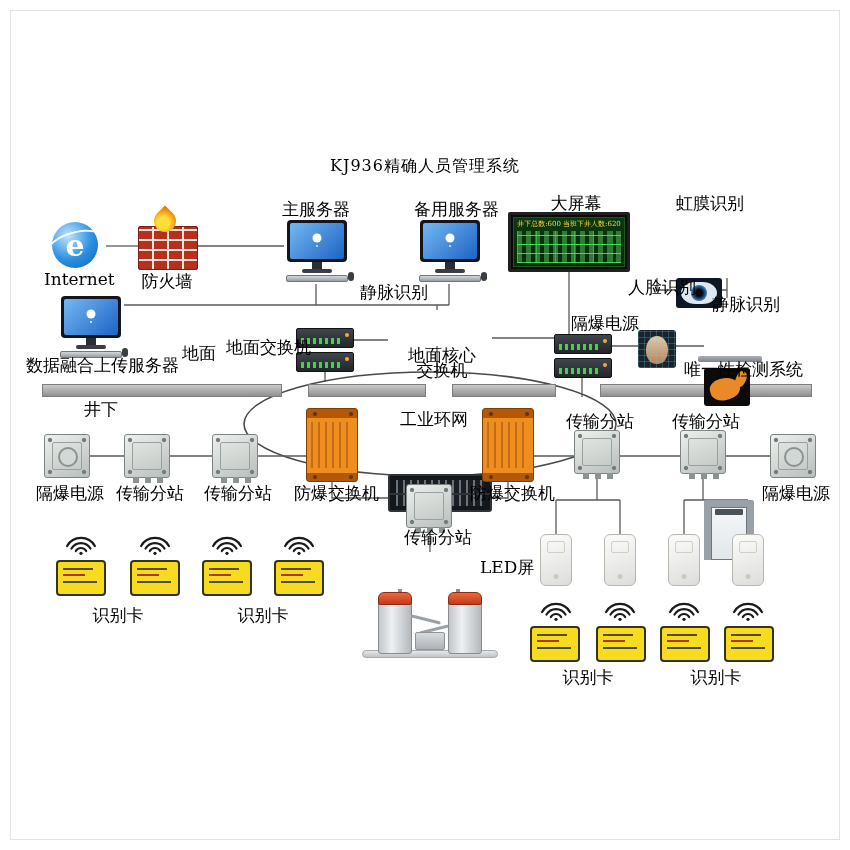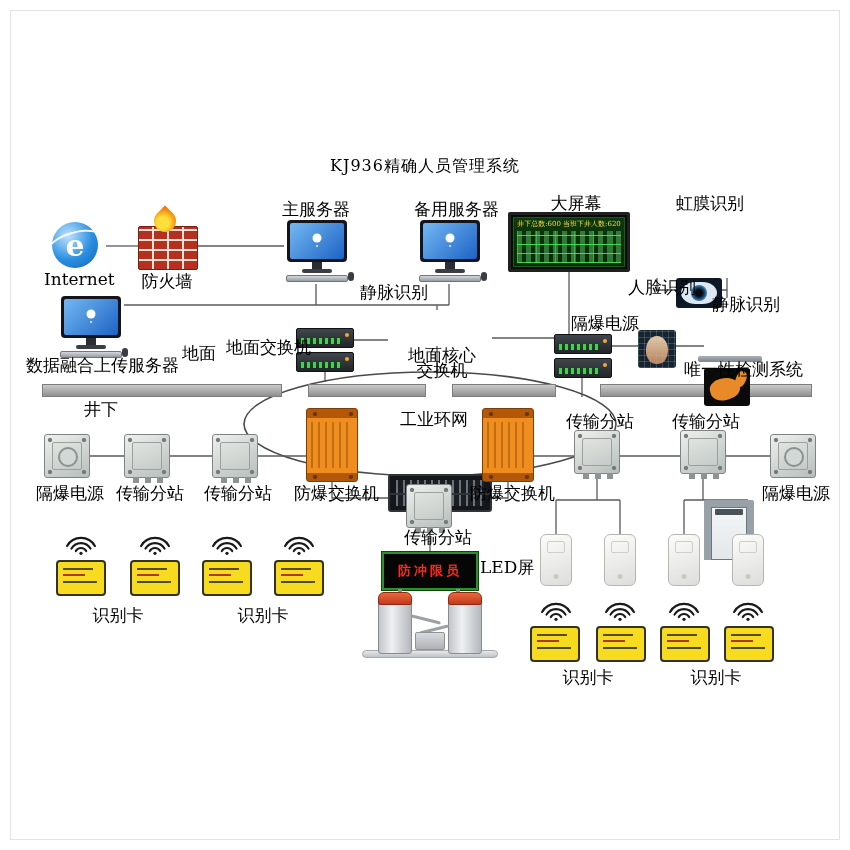--- a/index.html
+++ b/index.html
@@ -344,23 +344,20 @@
       <circle cx="18" cy="25.3" r="1.6" fill="#1a1a1a"></circle>
   </svg>
 
   <div class="ycard" style="left:56px;top:560px"></div>
   <div class="ycard" style="left:130px;top:560px"></div>
   <div class="ycard" style="left:202px;top:560px"></div>
   <div class="ycard" style="left:274px;top:560px"></div>
   <div class="lbl" style="left:88px;top:608px;width:60px">识别卡</div>
   <div class="lbl" style="left:233px;top:608px;width:60px">识别卡</div>
 
-  <div class="ledscreen" style="left:382px;top:552px">
-    <span>防冲限员</span>
-  </div>
   <div class="lbl" style="left:480px;top:560px;width:44px">LED屏</div>
   <div class="ledleg" style="left:398px;top:589px"></div>
   <div class="ledleg" style="left:456px;top:589px"></div>
 
   <div class="pedcap" style="left:378px;top:592px"></div>
   <div class="pedestal" style="left:378px;top:600px"></div>
   <div class="pedcap" style="left:448px;top:592px"></div>
   <div class="pedestal" style="left:448px;top:600px"></div>
   <div class="arm" style="left:411px;top:618px;transform:rotate(14deg)"></div>
   <div class="arm" style="left:419px;top:628px;transform:rotate(-14deg)"></div>

